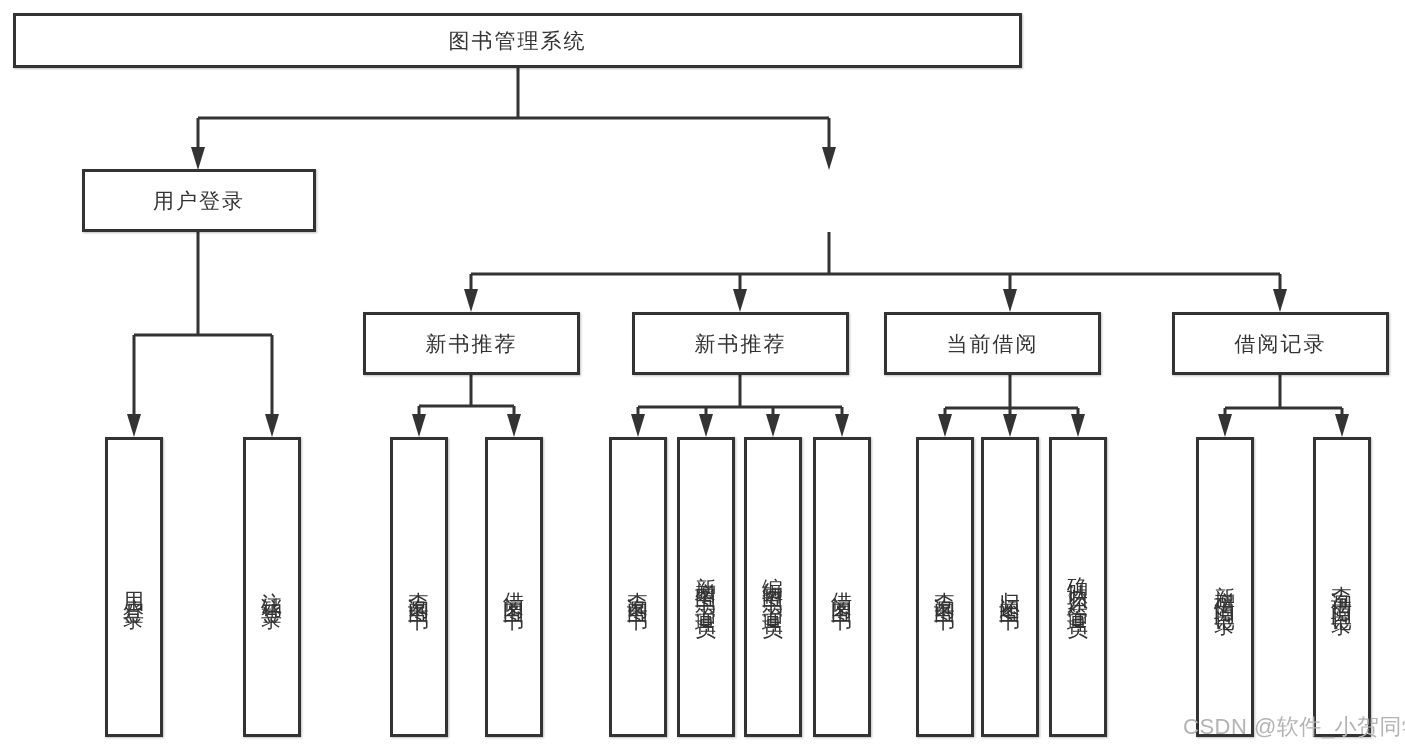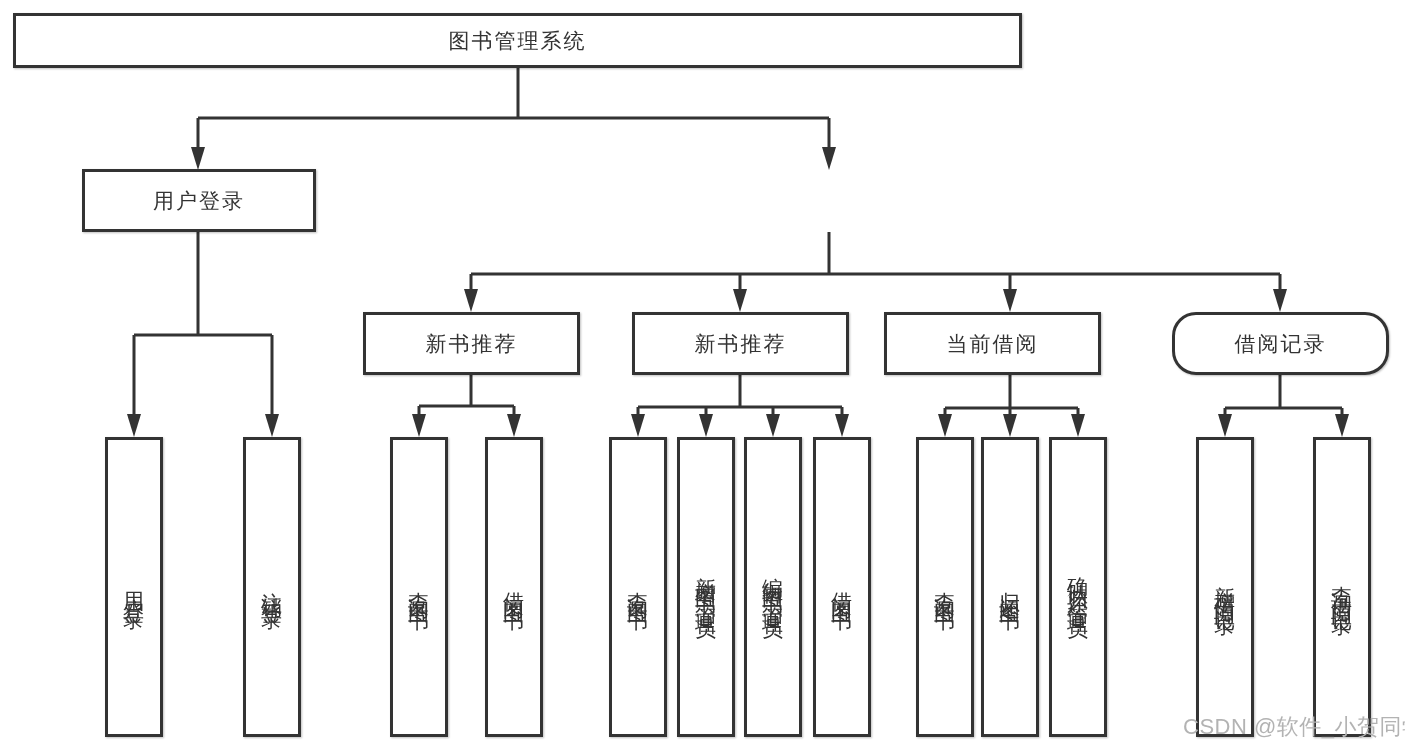--- a/index.html
+++ b/index.html
@@ -38,21 +38,21 @@
     letter-spacing: 2px;
     white-space: nowrap;
   }
   .root-box   { left: 13px;  top: 13px;  width: 1009px; height: 55px; }
   .lvl2-left  { left: 82px;  top: 169px; width: 234px;  height: 63px; }
   .lvl2-right { left: 712px; top: 169px; width: 235px;  height: 63px; }
   .lvl3       { top: 312px;  width: 217px; height: 63px; }
   .l3-a { left: 363px; }
   .l3-b { left: 632px; }
   .l3-c { left: 884px; }
-  .l3-d { left: 1172px; border-radius: 24px; }
+  .l3-d { left: 1172px; }
   .leaf {
     top: 437px;
     width: 58px;
     height: 300px;
   }
   .leaf .vtext {
     writing-mode: vertical-rl;
     text-orientation: mixed;
     font-size: 21px;
     letter-spacing: 6px;

